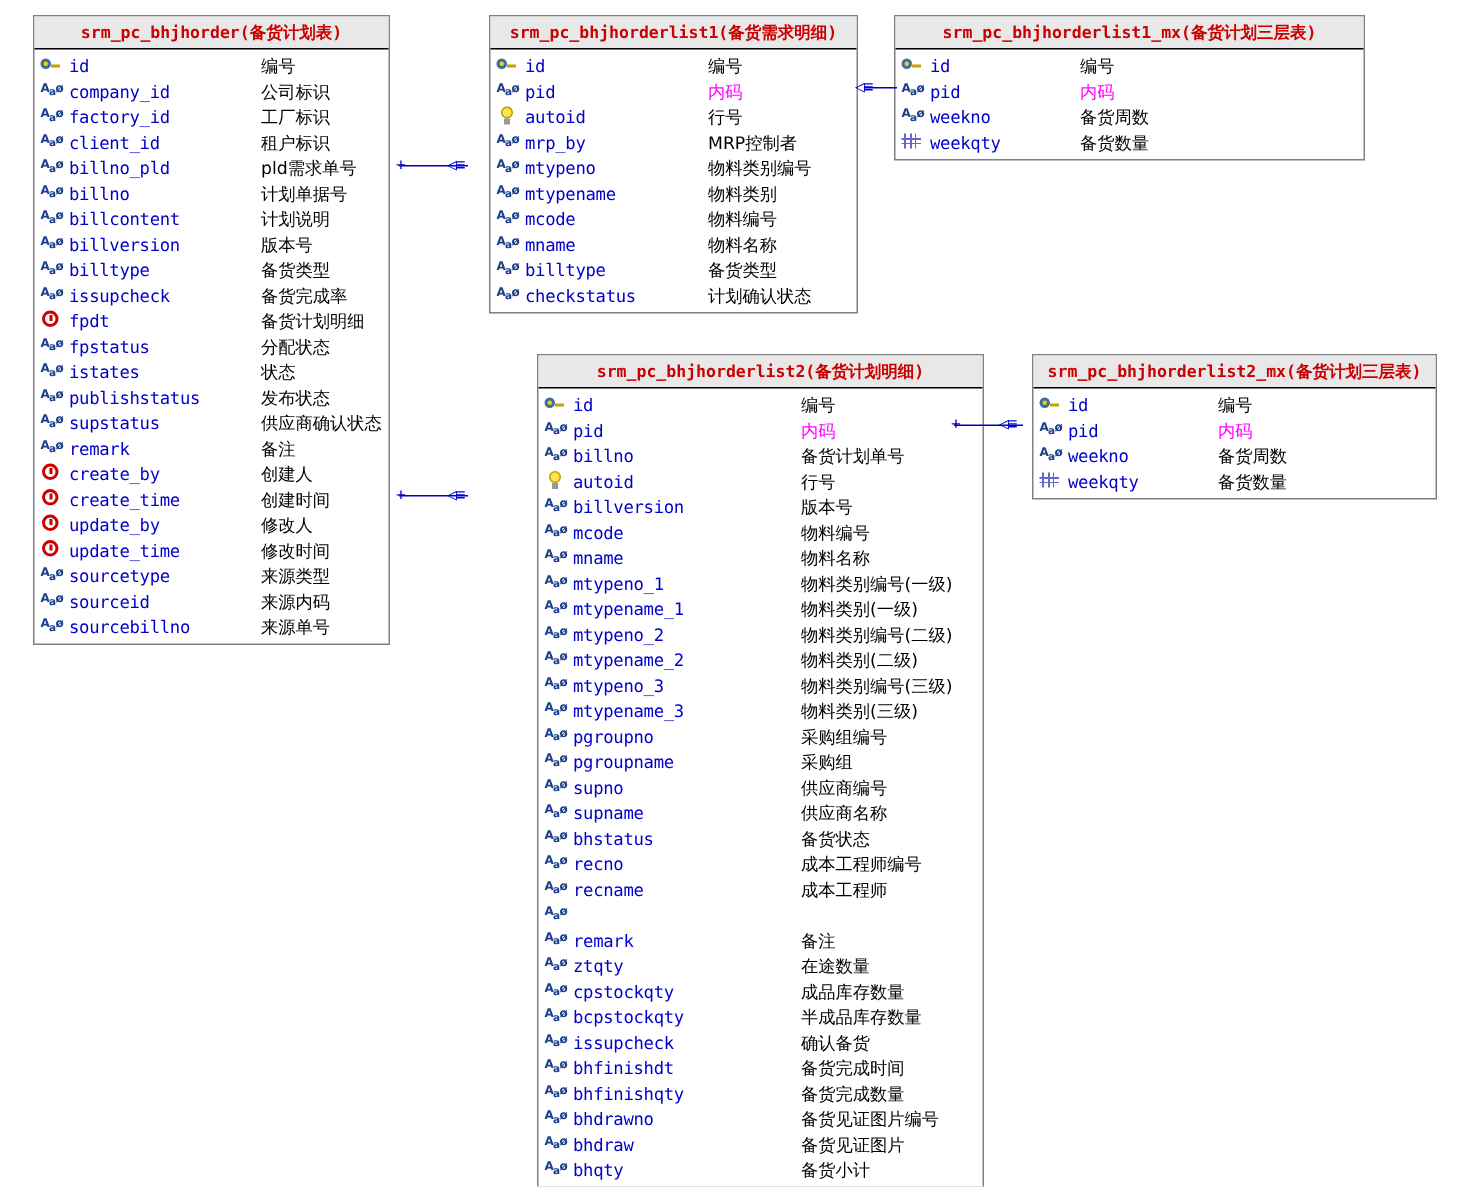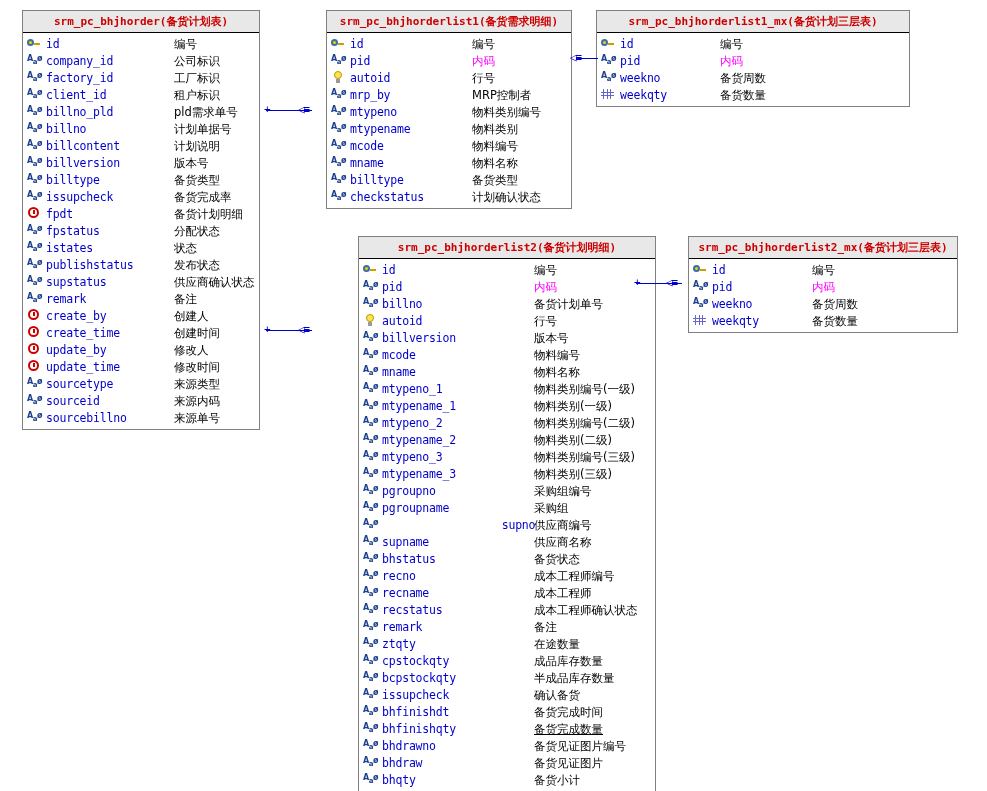--- a/index.html
+++ b/index.html
@@ -507,21 +507,21 @@
           <div class="field">
             <span class="ficon">
               <span class="ic-abc">A<sub style="font-size:7px">a</sub>ø</span>
             </span>
             <span class="frow" style="display: inline-block;"><span class="fname blue">pgroupname</span><span class="fdesc" style="left: 152px; top: 0px;">采购组</span></span>
           </div>
           <div class="field">
             <span class="ficon">
               <span class="ic-abc">A<sub style="font-size:7px">a</sub>ø</span>
             </span>
-            <span class="frow" style="display: inline-block; text-align: center;"><span class="fname blue">supno</span><span class="fdesc" style="left: 152px; top: 0px;">供应商编号</span></span>
+            <span class="frow" style="display: inline-block;"><span class="fname blue">supno</span><span class="fdesc" style="left: 152px; top: 0px;">供应商编号</span></span>
           </div>
           <div class="field">
             <span class="ficon">
               <span class="ic-abc">A<sub style="font-size:7px">a</sub>ø</span>
             </span>
             <span class="frow" style="display: inline-block;"><span class="fname blue">supname</span><span class="fdesc" style="left: 152px; top: 0px;">供应商名称</span></span>
           </div>
           <div class="field">
             <span class="ficon">
               <span class="ic-abc">A<sub style="font-size:7px">a</sub>ø</span>
@@ -537,21 +537,20 @@
           <div class="field">
             <span class="ficon">
               <span class="ic-abc">A<sub style="font-size:7px">a</sub>ø</span>
             </span>
             <span class="frow" style="display: inline-block;"><span class="fname blue">recname</span><span class="fdesc" style="left: 152px; top: 0px;">成本工程师</span></span>
           </div>
           <div class="field">
             <span class="ficon">
               <span class="ic-abc">A<sub style="font-size:7px">a</sub>ø</span>
             </span>
-            <span class="frow" style="display: inline-block;"><span class="fname blue">recstatus</span><span class="fdesc" style="left: 152px; top: 0px;">成本工程师确认状态</span></span>
           </div>
           <div class="field">
             <span class="ficon">
               <span class="ic-abc">A<sub style="font-size:7px">a</sub>ø</span>
             </span>
             <span class="frow" style="display: inline-block;"><span class="fname blue">remark</span><span class="fdesc" style="left: 152px; top: 0px;">备注</span></span>
           </div>
           <div class="field">
             <span class="ficon">
               <span class="ic-abc">A<sub style="font-size:7px">a</sub>ø</span>
@@ -579,21 +578,21 @@
           <div class="field">
             <span class="ficon">
               <span class="ic-abc">A<sub style="font-size:7px">a</sub>ø</span>
             </span>
             <span class="frow" style="display: inline-block;"><span class="fname blue">bhfinishdt</span><span class="fdesc" style="left: 152px; top: 0px;">备货完成时间</span></span>
           </div>
           <div class="field">
             <span class="ficon">
               <span class="ic-abc">A<sub style="font-size:7px">a</sub>ø</span>
             </span>
-            <span class="frow" style="display: inline-block;"><span class="fname blue">bhfinishqty</span><span class="fdesc" style="left: 152px; top: 0px; text-decoration: underline;">备货完成数量</span></span>
+            <span class="frow" style="display: inline-block;"><span class="fname blue">bhfinishqty</span><span class="fdesc" style="left: 152px; top: 0px;">备货完成数量</span></span>
           </div>
           <div class="field">
             <span class="ficon">
               <span class="ic-abc">A<sub style="font-size:7px">a</sub>ø</span>
             </span>
             <span class="frow" style="display: inline-block;"><span class="fname blue">bhdrawno</span><span class="fdesc" style="left: 152px; top: 0px;">备货见证图片编号</span></span>
           </div>
           <div class="field">
             <span class="ficon">
               <span class="ic-abc">A<sub style="font-size:7px">a</sub>ø</span>

